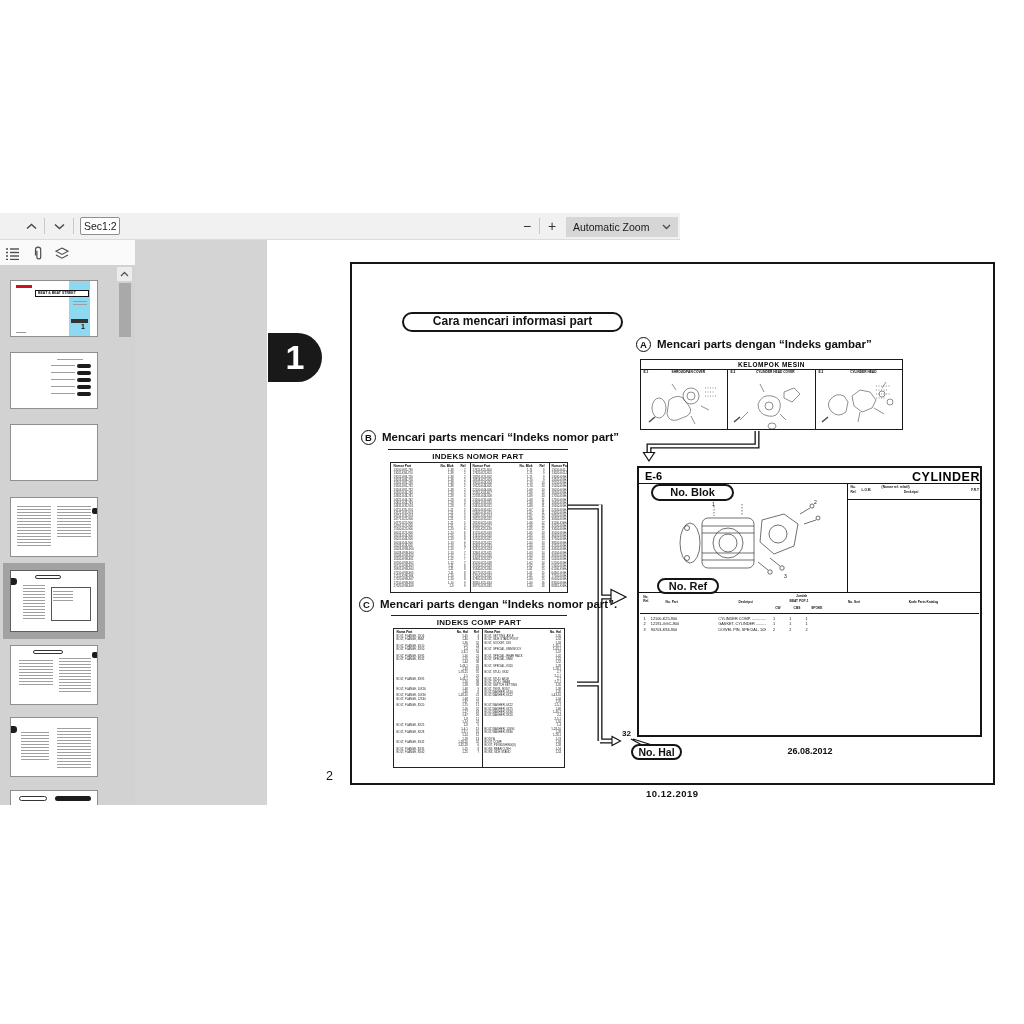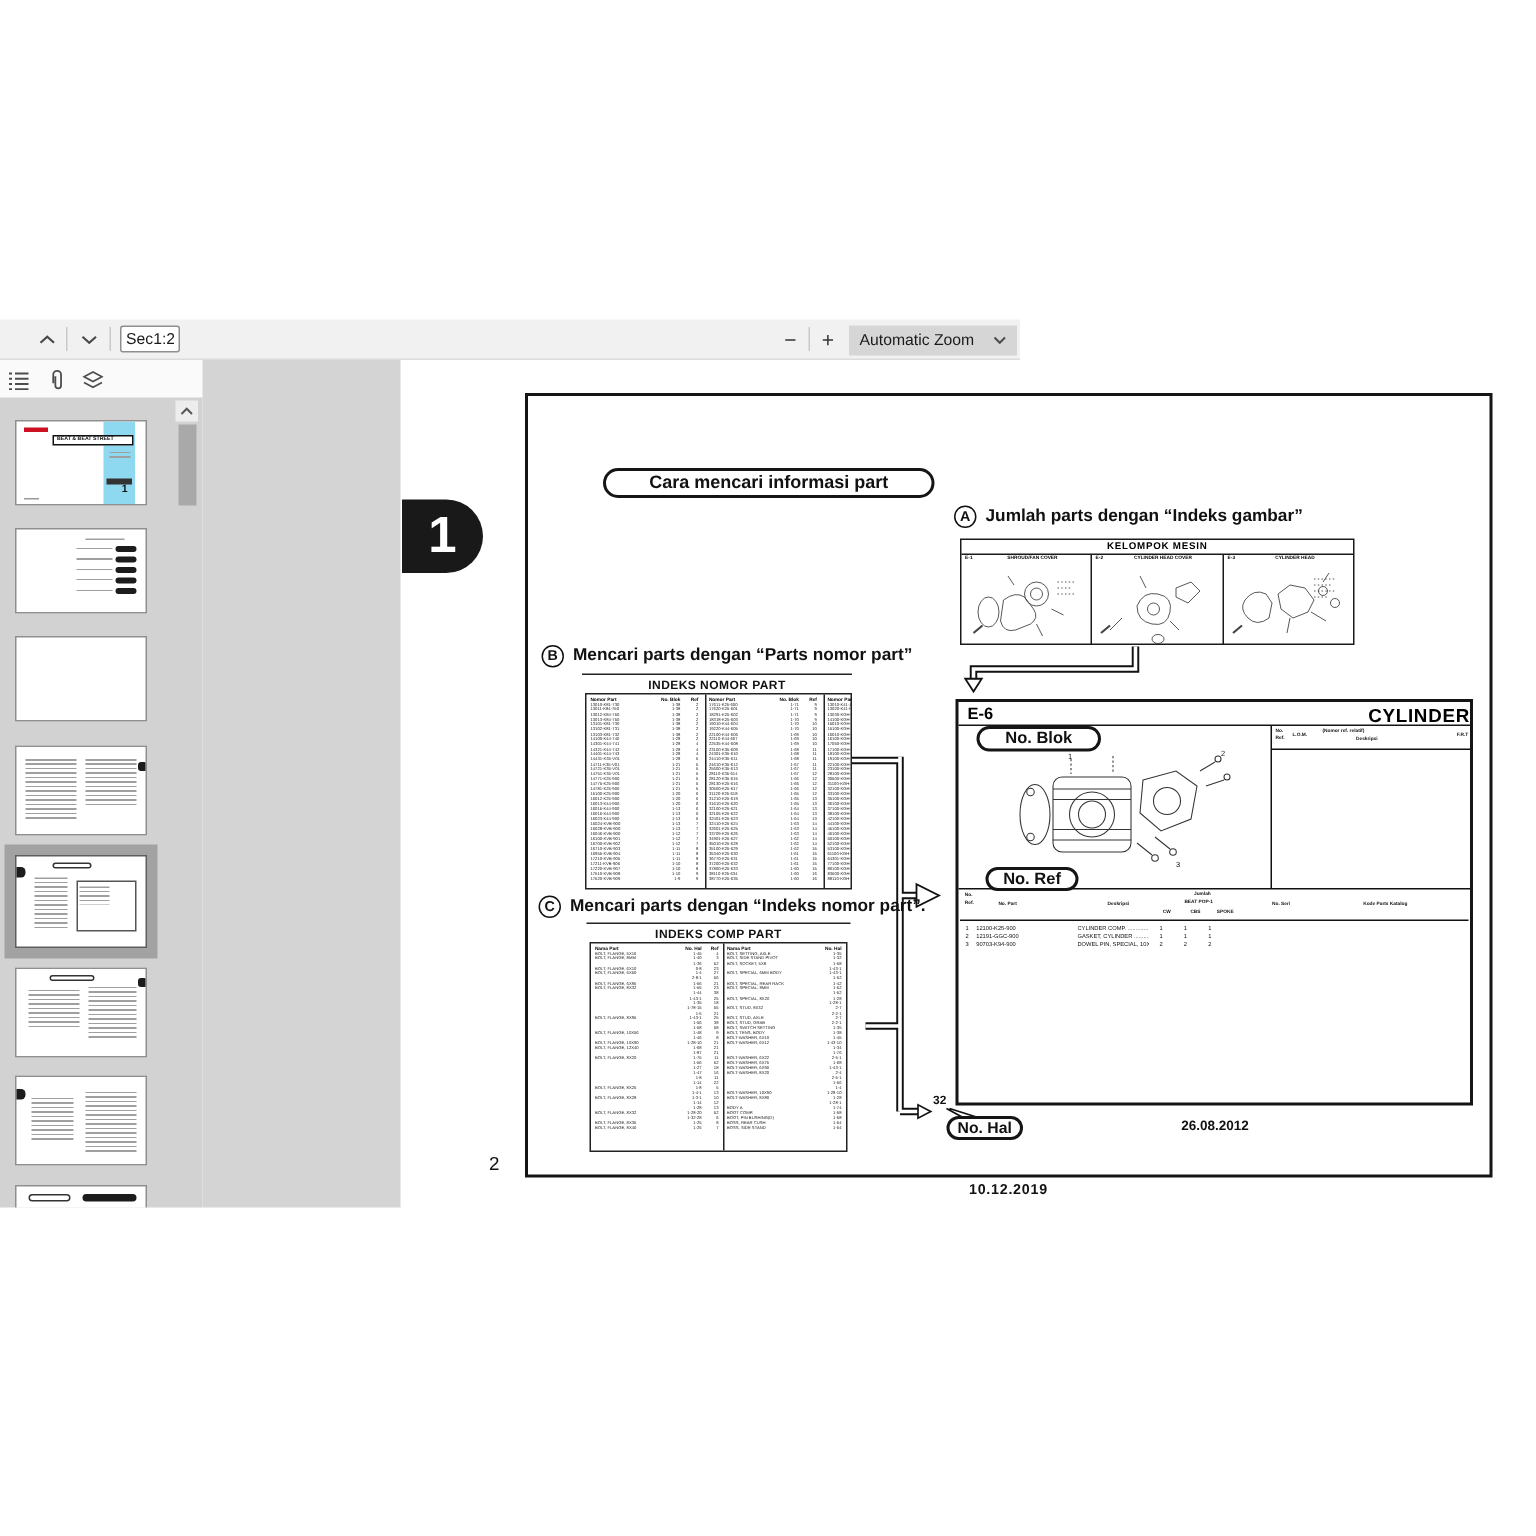--- a/index.html
+++ b/index.html
@@ -251,21 +251,21 @@
     <path d="M642,745 L631,739 M652,745 L633,739" stroke="#111" stroke-width="1.2" fill="none"></path>
 
     <polygon points="640,572 655,567 650,581" fill="#111"></polygon>
   </svg>
 
   <div class="pill" style="left:402px;top:312px;width:221px;height:20px;font-size:12px;">
     <span>Cara mencari informasi part</span>
   </div>
 
   <div class="letter-circle" style="left:636px;top:337px;">A</div>
-  <div class="sec-label" style="left:657px;top:338px;">Jumlah parts dengan “Indeks gambar”</div>
+  <div class="sec-label" style="left:657px;top:338px;">Mencari parts dengan “Indeks gambar”</div>
 
   <div class="kel">
     <div class="kel-title">KELOMPOK MESIN</div>
     <div class="kel-cells">
       <div class="kel-cell">
         <div class="kc-head">
             <span class="code">E-1</span>
             <span class="nm">SHROUD/FAN COVER</span>
           </div>
         <svg class="abs" style="left:0;top:8px;" width="87" height="52">
@@ -310,21 +310,21 @@
             <path d="M58,30 l10,6 M66,10 l4,-6 M44,34 l-2,10"></path>
             <path d="M60,8 h14 M60,12 h12 M60,16 h14 M60,20 h10" stroke-dasharray="1,1.5"></path>
             <path d="M6,44 l6,-5" stroke-width="1.4"></path>
           </g>
         </svg>
       </div>
     </div>
   </div>
 
   <div class="letter-circle" style="left:361px;top:430px;">B</div>
-  <div class="sec-label" style="left:382px;top:431px;">Mencari parts dengan “Parts nomor part”</div>
+  <div class="sec-label" style="left:382px;top:431px;">Mencari parts mencari “Indeks nomor part”</div>
 
   <div class="tbl-title" style="left:388px;top:449px;width:180px;">INDEKS NOMOR PART</div>
   <div class="idx-box" style="left:390px;top:462px;width:178px;height:131px;">
     <div class="idx-grp" style="left:1px;width:78px;height:128px;">
       <div class="s04" style="width:195px;">
         <div class="mhead nr">
           <span class="c0">Nomor Part</span>
           <span class="c1">No. Blok</span>
           <span class="c2">Ref</span>
         </div>

